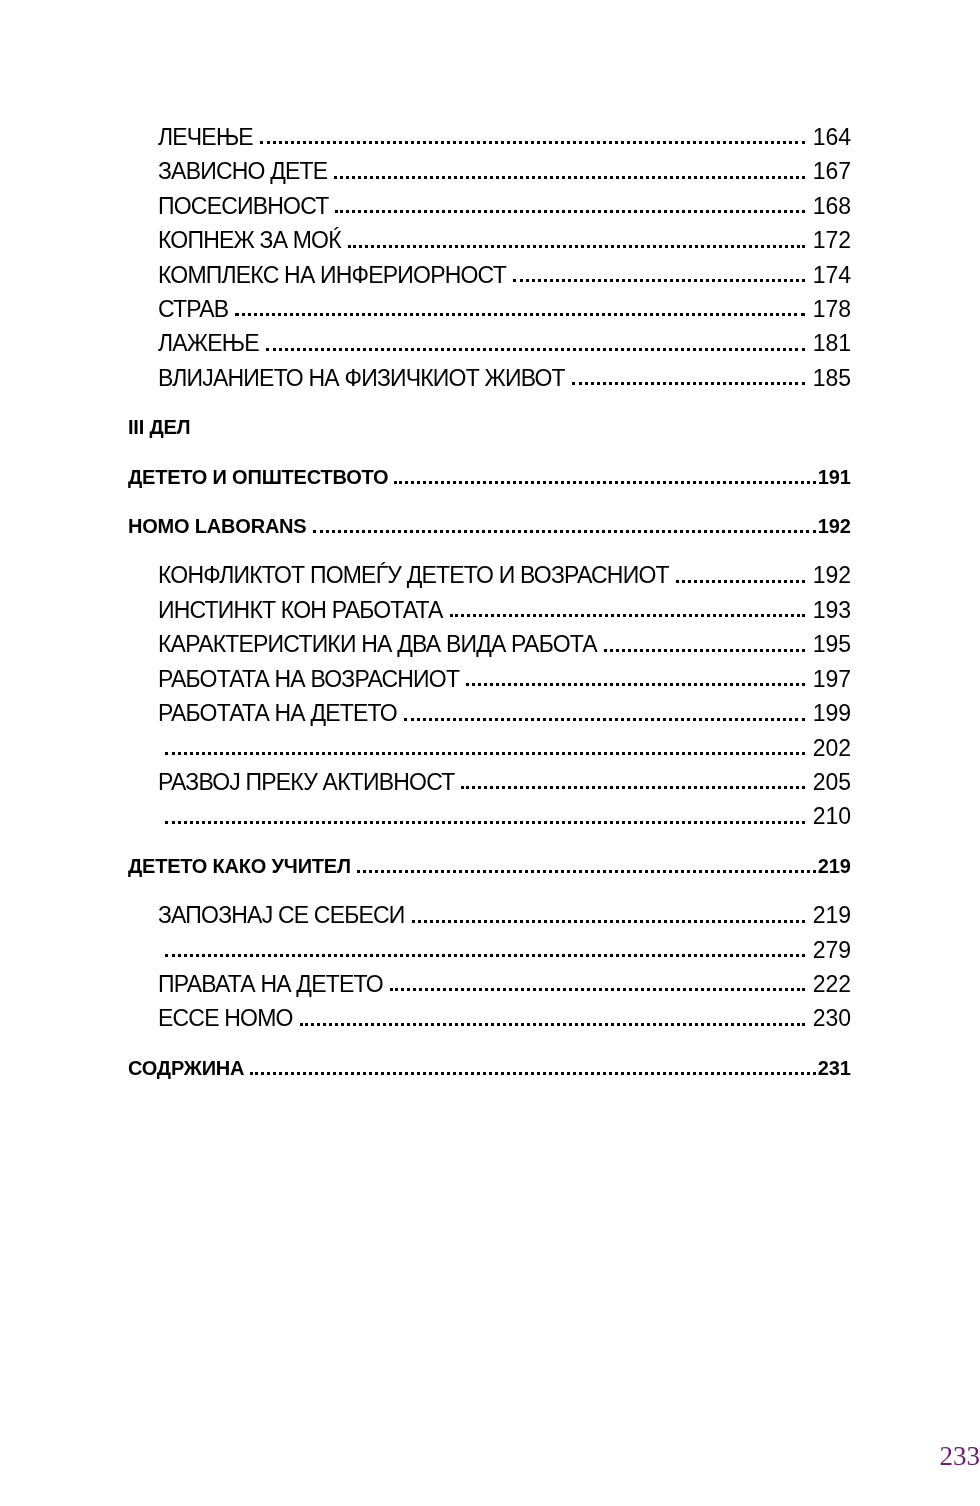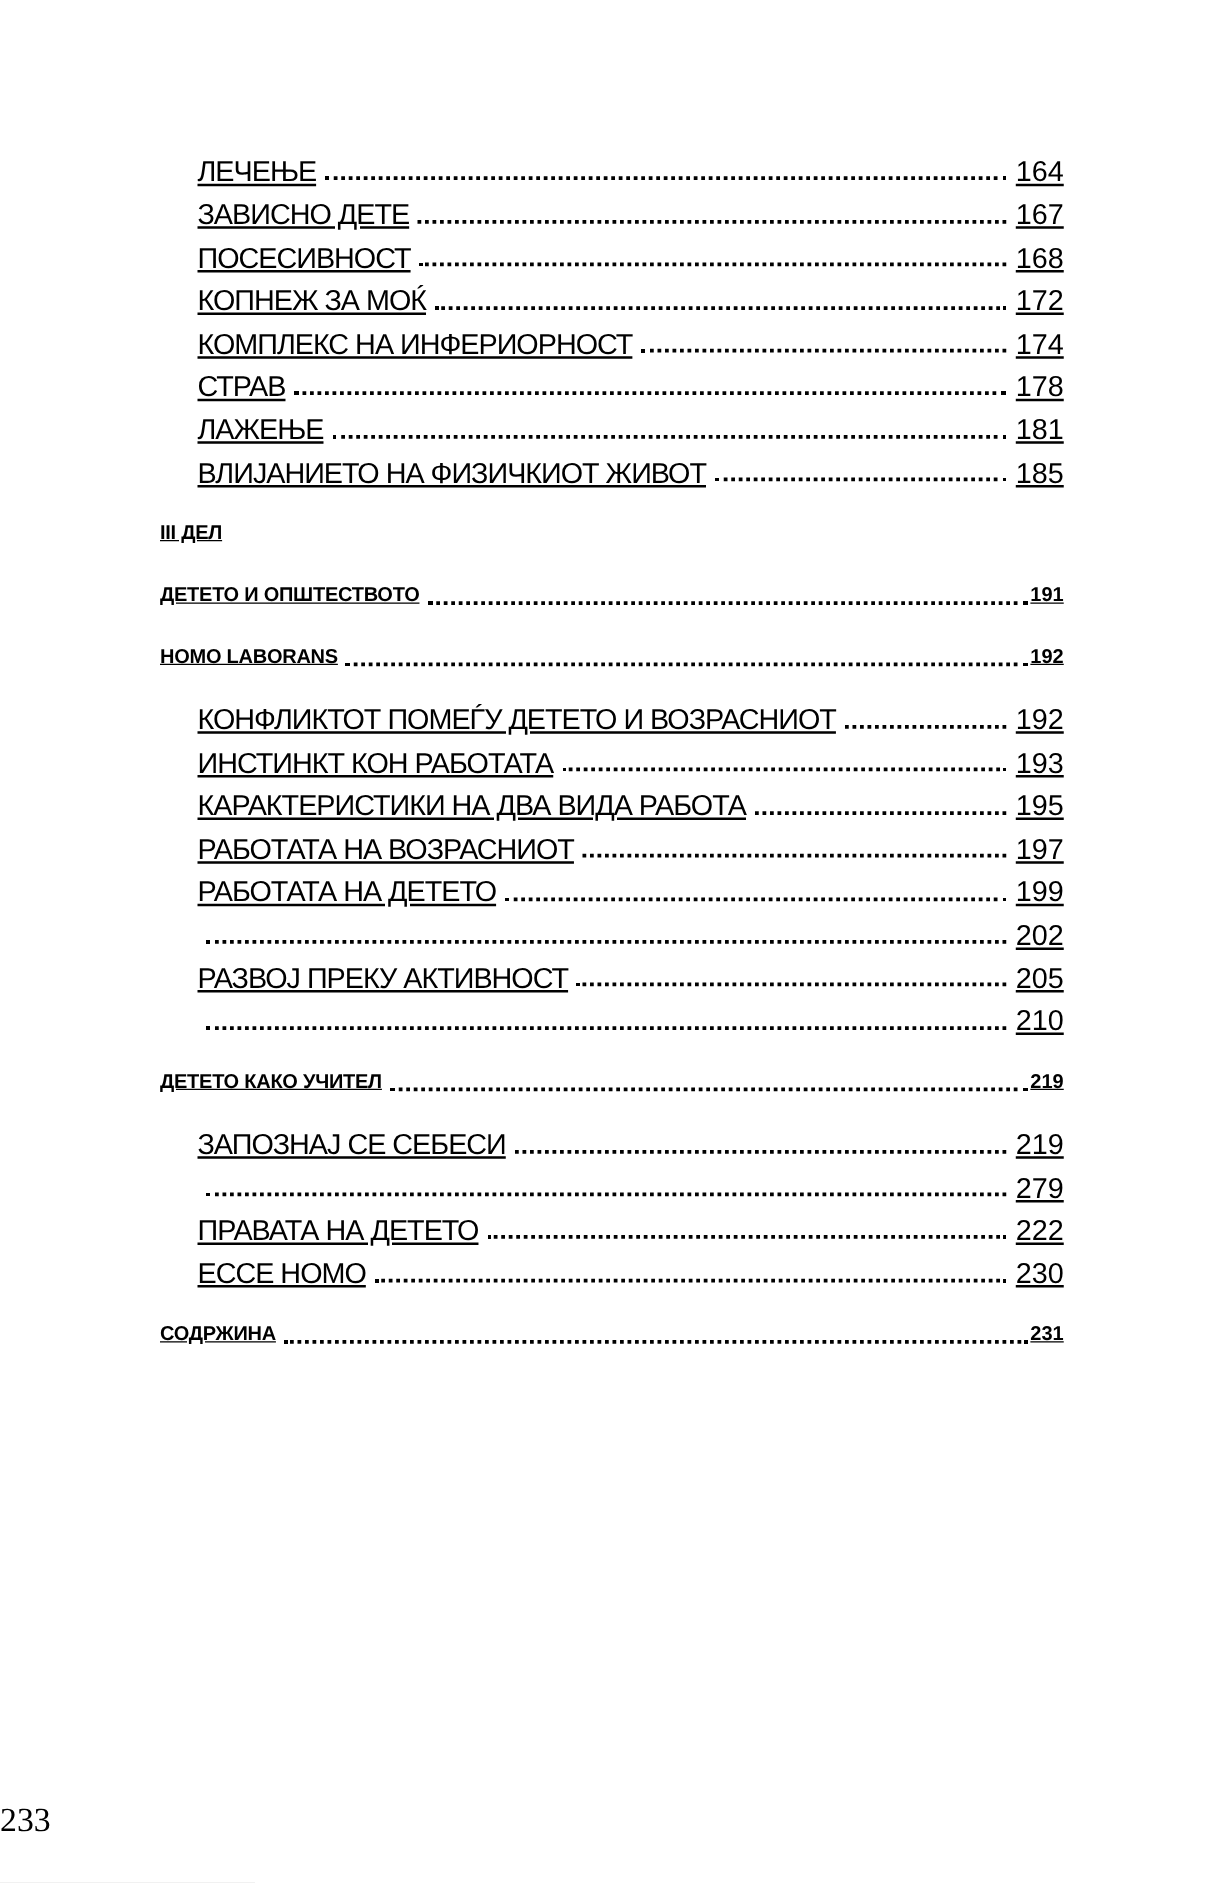--- a/index.html
+++ b/index.html
@@ -17,31 +17,30 @@
     padding: 120px 129px 0 128px;
     font-family: "Liberation Sans", sans-serif;
     color: #000000;
     overflow: hidden;
   }
   .toc-row {
     display: flex;
     align-items: baseline;
     line-height: 34.4px;
     white-space: nowrap;
-    text-decoration: underline;
   }
   .toc-row.regular {
     margin-left: 30px;
     font-size: 23px;
     font-weight: 400;
     letter-spacing: -0.8px;
   }
   .toc-row.bold, .toc-row.section {
     margin: 15px 0;
-    font-size: 16px;
+    font-size: 20px;
     font-weight: 700;
     letter-spacing: -0.2px;
   }
   .toc-label {
     flex: 0 0 auto;
   }
   .toc-leader {
     flex: 1 1 auto;
     min-width: 12px;
     height: 0;
@@ -56,24 +55,24 @@
   }
   .toc-page {
     flex: 0 0 auto;
     letter-spacing: 0;
   }
   .footer {
     position: absolute;
     left: 0;
     right: 0;
     bottom: 34px;
-    text-align: left;
+    text-align: right;
     font-family: "Liberation Serif", serif;
     font-size: 27px;
-    color: #000000;
+    color: #701a75;
   }
 </style>
 </head>
 <body>
 
 <div class="page">
   <div class="toc" id="toc-list">
       <div class="toc-row regular">
     <span class="toc-label">ЛЕЧЕЊЕ</span>
     <span class="toc-leader"></span>

